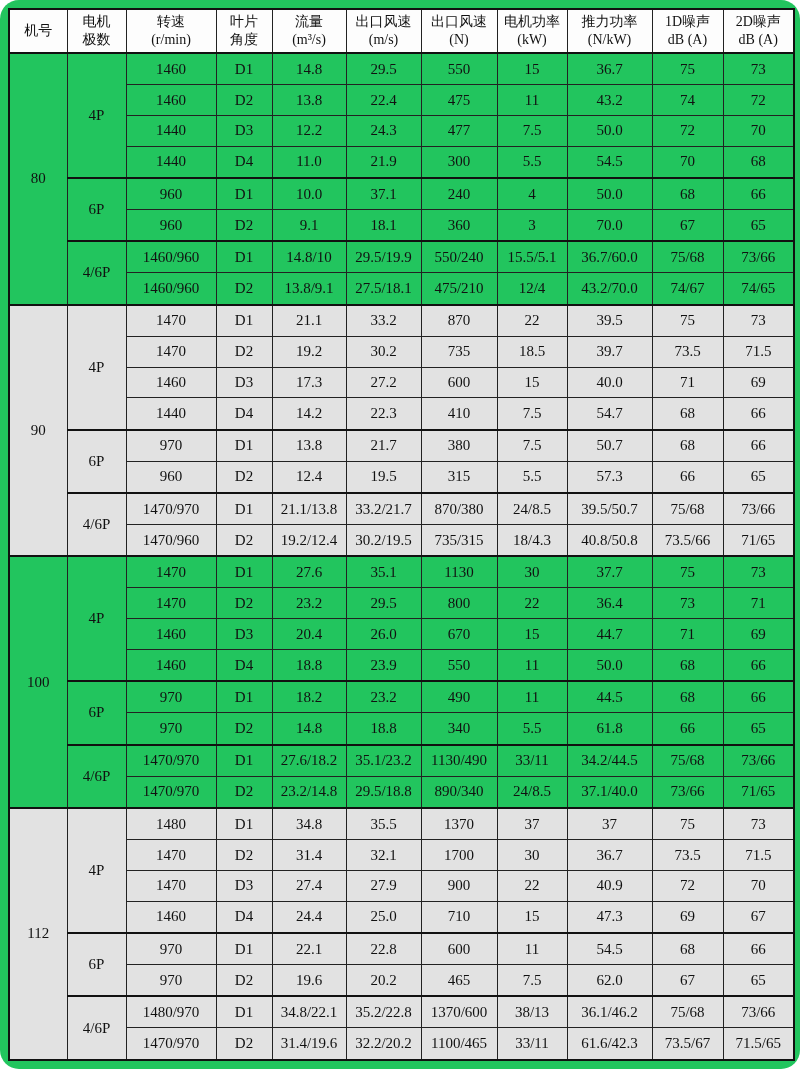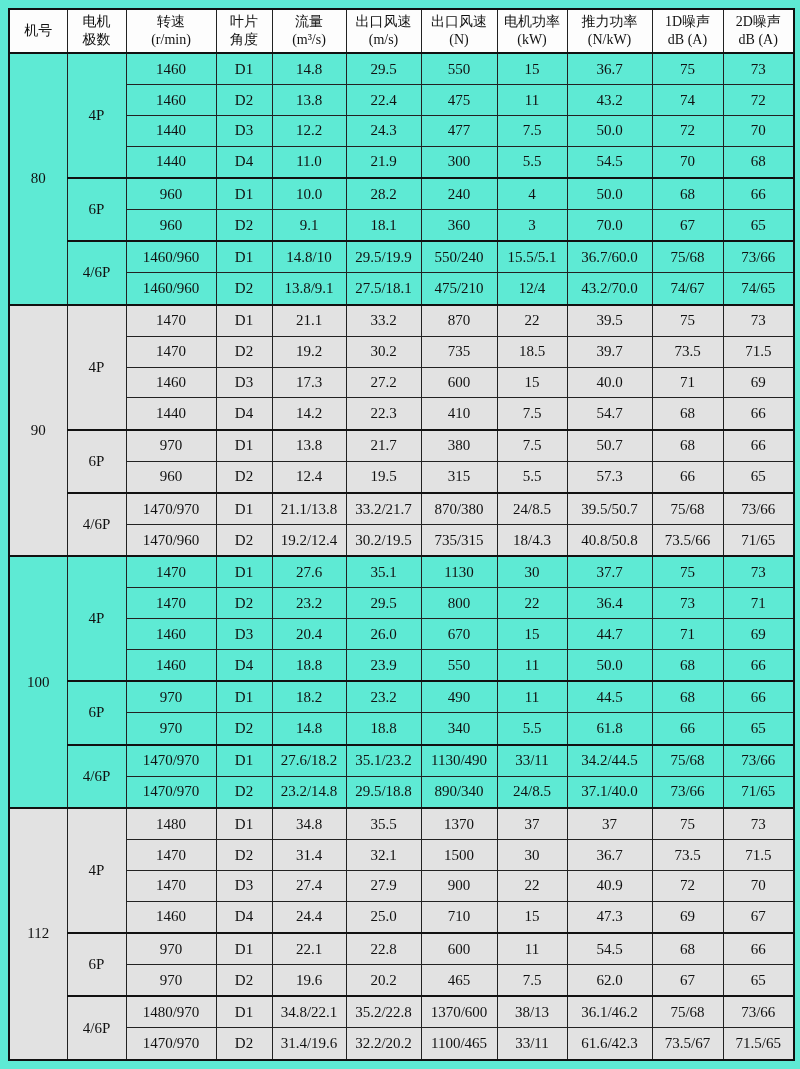--- a/index.html
+++ b/index.html
@@ -1,21 +1,21 @@
 <!DOCTYPE html>
 <html><head>
 <meta charset="utf-8">
 <style>
   html, body { margin:0; padding:0; }
   body {
     width:800px; height:1069px; background:#ffffff;
     font-family:"Liberation Serif","DejaVu Serif",serif;
     color:#111;
   }
-  .page { position:relative; width:800px; height:1069px; background:#5eead4; overflow:hidden; }
+  .page { position:relative; width:800px; height:1069px; background:#22c55e; overflow:hidden;border-radius:19px; }
   table.spec {
     position:absolute; left:8px; top:8px;
     width:785px; height:1053px;
     border-collapse:collapse; table-layout:fixed;
     border:2px solid #111;
   }
   col.c-machine{width:58px;} col.c-poles{width:59px;} col.c-speed{width:90px;}
   col.c-blade{width:56px;} col.c-flow{width:74px;} col.c-outlet{width:75px;}
   col.c-thrust{width:76px;} col.c-power{width:70px;} col.c-tpower{width:85px;}
   col.c-n1{width:71px;} col.c-n2{width:71px;}
@@ -143,21 +143,21 @@
           <td>5.5</td>
           <td>54.5</td>
           <td>70</td>
           <td>68</td>
         </tr>
         <tr class="group-start">
           <td rowspan="2">6P</td>
           <td>960</td>
           <td>D1</td>
           <td>10.0</td>
-          <td>28.2</td>
+          <td>37.1</td>
           <td>240</td>
           <td>4</td>
           <td>50.0</td>
           <td>68</td>
           <td>66</td>
         </tr>
         <tr>
           <td>960</td>
           <td>D2</td>
           <td>9.1</td>
@@ -386,21 +386,21 @@
           <td class="shaded">37</td>
           <td class="shaded">37</td>
           <td class="shaded">75</td>
           <td class="shaded">73</td>
         </tr>
         <tr>
           <td class="shaded">1470</td>
           <td class="shaded">D2</td>
           <td class="shaded">31.4</td>
           <td class="shaded">32.1</td>
-          <td class="shaded">1500</td>
+          <td class="shaded">1700</td>
           <td class="shaded">30</td>
           <td class="shaded">36.7</td>
           <td class="shaded">73.5</td>
           <td class="shaded">71.5</td>
         </tr>
         <tr>
           <td class="shaded">1470</td>
           <td class="shaded">D3</td>
           <td class="shaded">27.4</td>
           <td class="shaded">27.9</td>

